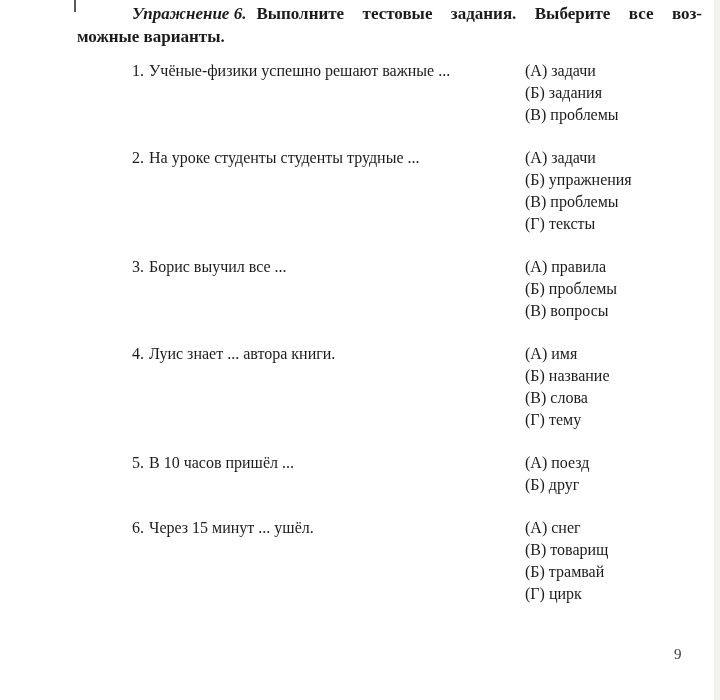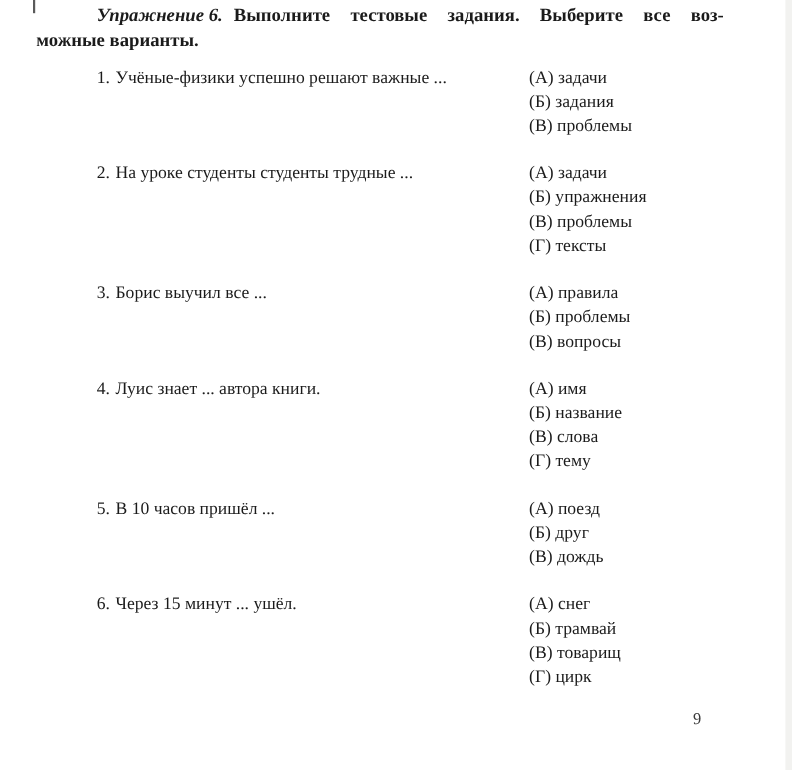--- a/index.html
+++ b/index.html
@@ -4,21 +4,21 @@
 <style>
   html, body { margin: 0; padding: 0; }
   body {
     width: 720px; height: 700px;
     background: #ffffff;
     font-family: "Liberation Serif", serif;
     color: #1b1b1b;
     overflow: hidden;
     position: relative;
   }
-  .page { position: absolute; inset: 0; background: #ffffff; }
+  .page { position: absolute; inset: 0; background: #ffffff; margin-left: 44px; }
 
   
   .edge-strip {
     position: absolute; top: 0; right: 0;
     width: 6px; height: 700px;
     background: #f2f2f0;
   }
   .top-tick {
     position: absolute; left: 30px; top: 0;
     width: 2px; height: 12px;
@@ -106,30 +106,29 @@
         <div class="option">(В) слова</div>
         <div class="option">(Г) тему</div>
       </div>
     </div>
 
     <div class="question">
       <div class="q-text"><span class="q-num">5.</span><span>В 10 часов пришёл ...</span></div>
       <div class="options">
         <div class="option">(А) поезд</div>
         <div class="option">(Б) друг</div>
-        <div class="option">(В) дождь</div>
       </div>
     </div>
 
     <div class="question">
       <div class="q-text"><span class="q-num">6.</span><span>Через 15 минут ... ушёл.</span></div>
       <div class="options">
         <div class="option">(А) снег</div>
+        <div class="option">(В) товарищ</div>
         <div class="option">(Б) трамвай</div>
-        <div class="option">(В) товарищ</div>
         <div class="option">(Г) цирк</div>
       </div>
     </div>
 
   </div>
 
   <div class="page-number">9</div>
 
 </div>
 

